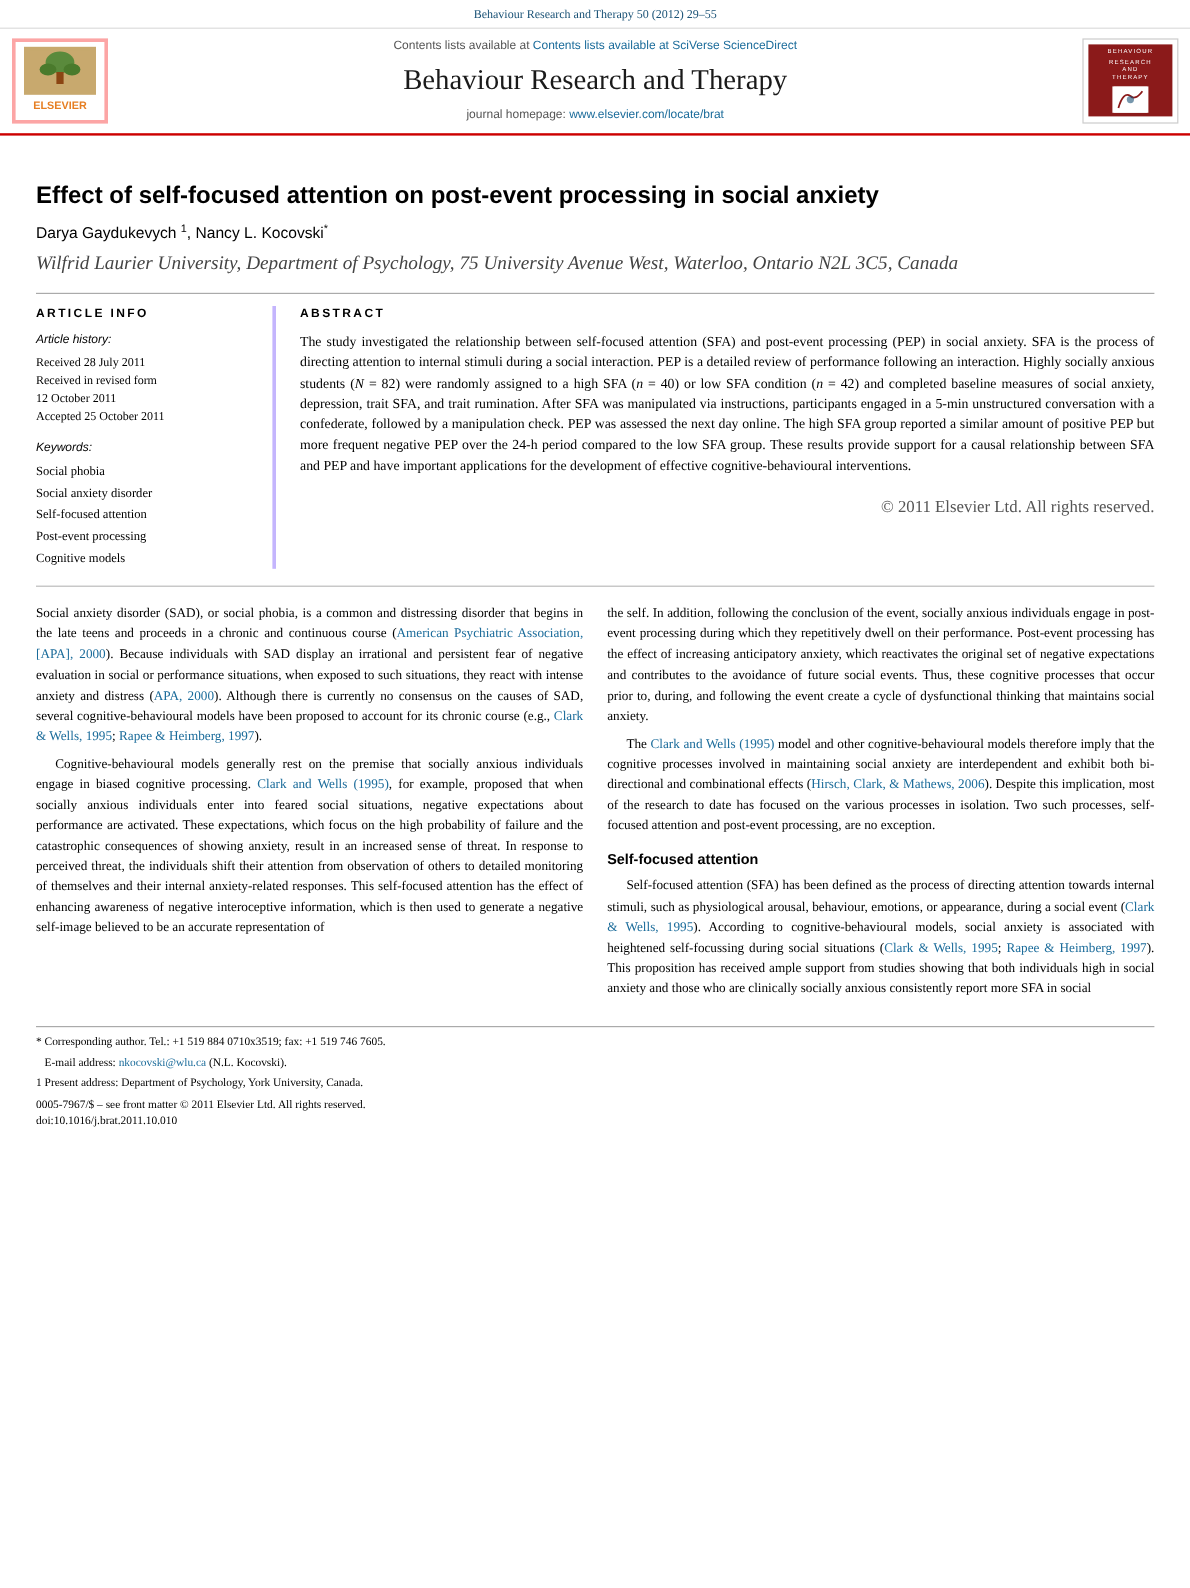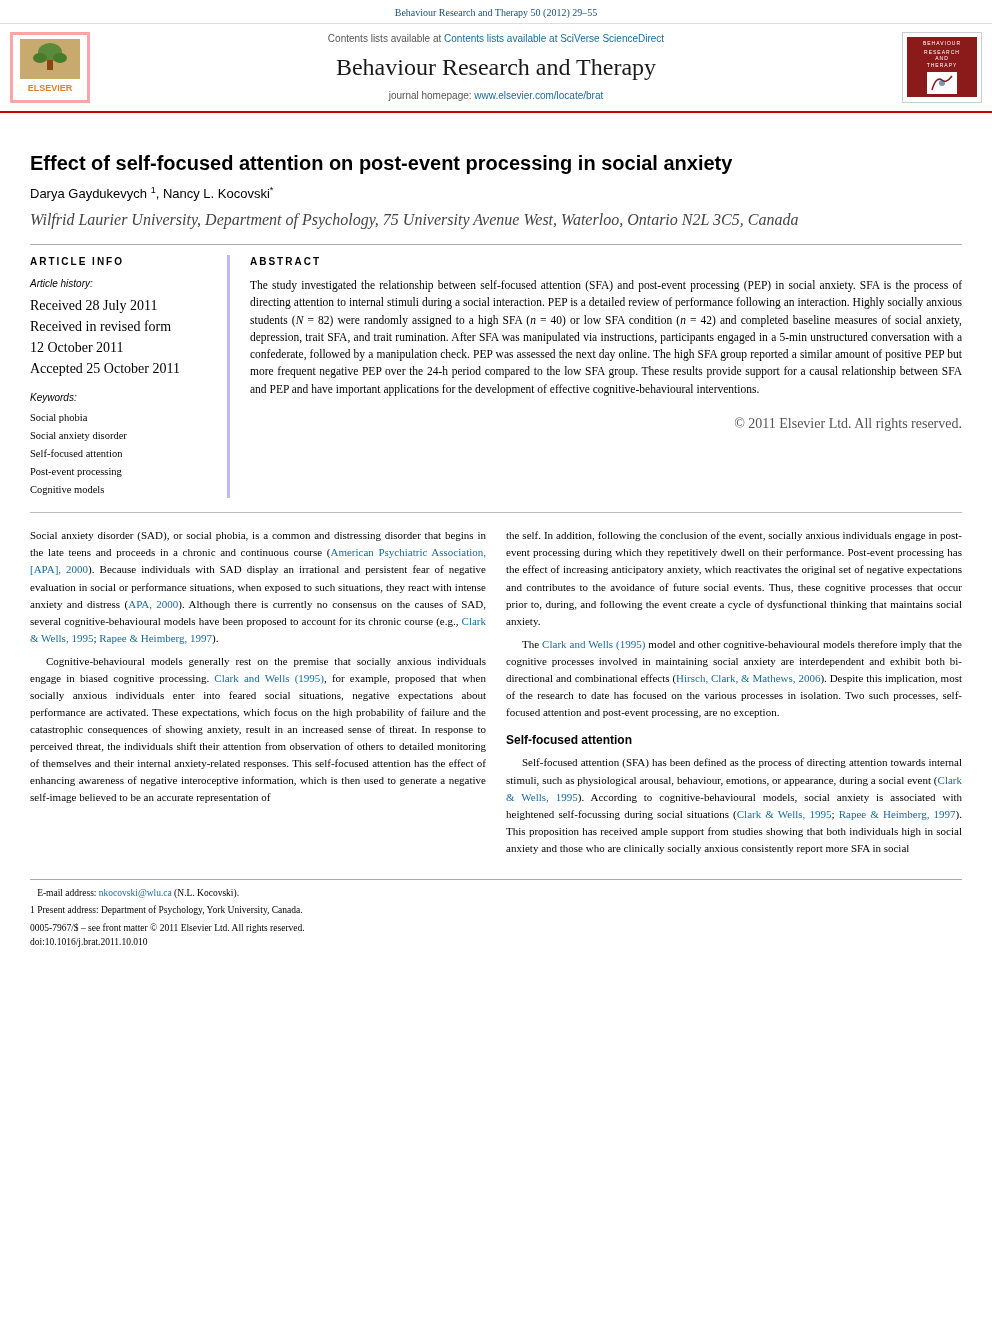--- a/index.html
+++ b/index.html
@@ -176,21 +176,21 @@
       margin-bottom: 12px;
     }
     .article-history .label {
       font-size: 10px;
       font-style: italic;
       color: #000;
       font-family: Arial, sans-serif;
       margin-bottom: 3px;
     }
     .article-history .date-item {
-      font-size: 14px;
+      font-size: 10px;
       color: #000;
       line-height: 1.5;
     }
 
     .keywords-section .kw-label {
       font-size: 10px;
       font-style: italic;
       font-family: Arial, sans-serif;
       margin-bottom: 4px;
       color: #000;
@@ -388,20 +388,21 @@
 
       <div class="section-head">Self-focused attention</div>
 
       <p>
         Self-focused attention (SFA) has been defined as the process of directing attention towards internal stimuli, such as physiological arousal, behaviour, emotions, or appearance, during a social event (<span class="link-text">Clark &amp; Wells, 1995</span>). According to cognitive-behavioural models, social anxiety is associated with heightened self-focussing during social situations (<span class="link-text">Clark &amp; Wells, 1995</span>; <span class="link-text">Rapee &amp; Heimberg, 1997</span>). This proposition has received ample support from studies showing that both individuals high in social anxiety and those who are clinically socially anxious consistently report more SFA in social
       </p>
     </div>
   </div>
 
   <div class="footnotes">
+    <div class="fn-item">* Corresponding author. Tel.: +1 519 884 0710x3519; fax: +1 519 746 7605.</div>
     <div class="fn-item">
       <span>&nbsp;&nbsp;&nbsp;E-mail address: </span><span class="link-text">nkocovski@wlu.ca</span><span> (N.L. Kocovski).</span>
     </div>
     <div class="fn-item">1 Present address: Department of Psychology, York University, Canada.</div>
   </div>
 
   <div class="doi-line">
     <div>0005-7967/$ – see front matter © 2011 Elsevier Ltd. All rights reserved.</div>
     <div>doi:10.1016/j.brat.2011.10.010</div>
   </div>

